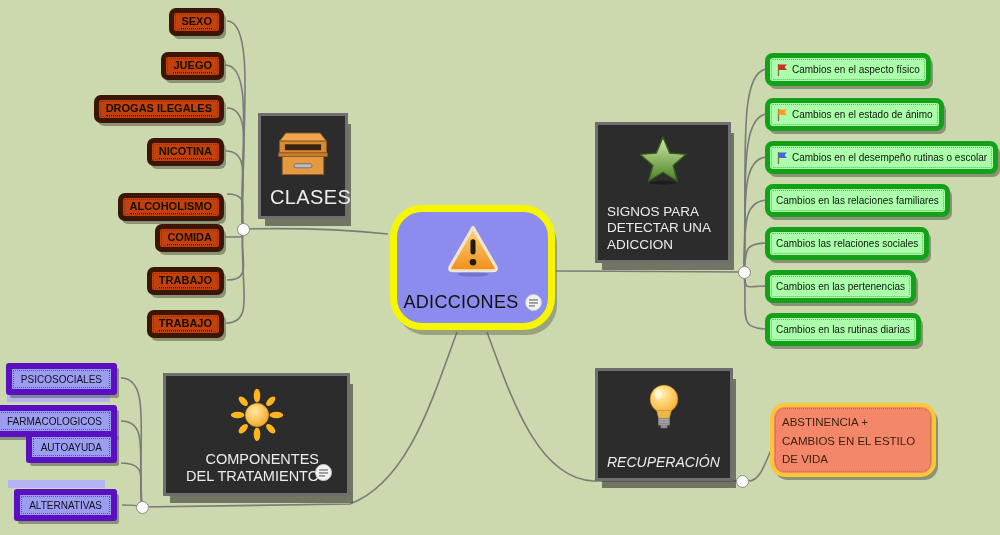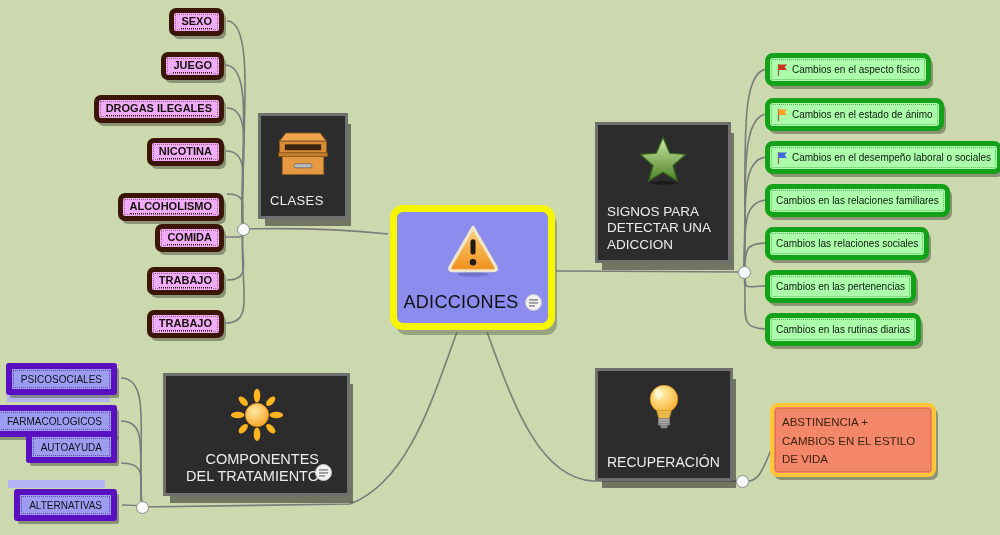--- a/index.html
+++ b/index.html
@@ -21,34 +21,34 @@
   .darkbox{position:absolute;box-sizing:border-box;background:#2c2c2c;
     border:3px solid #6f6f6f;z-index:2;
     box-shadow:5px 9px 0 -2px rgba(38,38,38,0.55);}
   .darkbox .dlabel{position:absolute;left:9px;bottom:7px;right:4px;
     color:#ececec;line-height:1.22;}
   .darkbox .bigicon{display:block;margin:8px auto 0 auto;}
 
   
   .central{position:absolute;left:390px;top:205px;width:165px;height:125px;
     box-sizing:border-box;background:#8c8cee;border:7px solid #f6f600;
-    border-radius:13px;z-index:3;box-shadow:4px 7px 0 -2px rgba(90,100,70,0.45);}
+    border-radius:32px;z-index:3;box-shadow:4px 7px 0 -2px rgba(90,100,70,0.45);}
   .central .crow{position:absolute;left:0;right:0;bottom:10px;display:flex;
     align-items:center;justify-content:center;gap:6px;}
   .central .clabel{font-size:18px;color:#111;letter-spacing:.3px;}
   .central .bigicon{display:block;margin:10px auto 0 auto;}
 
   
   .note{width:17px;height:17px;border-radius:50%;background:#f2f2f2;
     border:1px solid #c9c9c9;box-sizing:border-box;display:flex;
     align-items:center;justify-content:center;flex:0 0 auto;}
 
   
   .o-node{position:absolute;right:776px;height:28px;box-sizing:border-box;
-    background:#f0abfc;border:5px solid #3b1606;border-radius:7px;
+    background:#c2410c;border:5px solid #3b1606;border-radius:7px;
     display:inline-flex;align-items:center;padding:0 7px;z-index:2;
     outline:1px dotted rgba(80,40,0,.55);outline-offset:-7px;
     box-shadow:3px 4px 0 -1px rgba(95,100,80,0.6);}
   .o-node .txt{font-size:11px;font-weight:700;color:#151005;white-space:nowrap;
     border-bottom:1px dotted #2a1a05;line-height:1.1;padding-bottom:1px;}
 
   
   .g-node{position:absolute;left:765px;height:33px;box-sizing:border-box;
     background:#abffab;border:5px solid #12a118;border-radius:8px;
     display:inline-flex;align-items:center;gap:4px;padding:0 6px;z-index:2;
@@ -60,33 +60,33 @@
   
   .p-node{position:absolute;right:883px;height:32px;box-sizing:border-box;
     background:#9c9cf0;border:6px solid #5a10c0;border-radius:3px;
     display:inline-flex;align-items:center;padding:0 9px;z-index:2;
     outline:1px dotted rgba(40,0,100,.5);outline-offset:-8px;
     box-shadow:3px 4px 0 -1px rgba(95,100,80,0.6);}
   .p-node .txt{font-size:10px;color:#10101c;white-space:nowrap;}
 
   
   .s-node{position:absolute;left:770px;top:403px;width:166px;box-sizing:border-box;
-    background:#f4876a;border:4px solid #ffc637;border-radius:8px;
+    background:#f4876a;border:4px solid #ffc637;border-radius:15px;
     padding:5px 8px;z-index:2;
     outline:1px dotted rgba(150,90,0,.6);outline-offset:-6px;
     box-shadow:3px 4px 0 -1px rgba(95,100,80,0.6);}
   .s-node .txt{font-size:11.5px;color:#3a2410;line-height:1.45;}
 
   .pos-clases{left:258px;top:113px;width:90px;height:106px;}
-  .pos-clases .dlabel{font-size:13px;letter-spacing:.4px;}
+  .pos-clases .dlabel{font-size:20px;letter-spacing:.4px;}
   .pos-signos{left:595px;top:122px;width:136px;height:141px;}
   .pos-signos .dlabel{font-size:13.5px;}
   .pos-comp{left:163px;top:373px;width:187px;height:123px;}
   .pos-comp .dlabel{font-size:14.5px;padding-right:24px;text-align:right;}
-  .pos-recu{left:595px;top:368px;width:138px;height:113px;}
+  .pos-recu{left:595px;top:368px;width:138px;height:113px;font-style:italic;}
   .pos-recu .dlabel{font-size:14px;}
   .pos-comp .note{position:absolute;right:15px;bottom:12px;}
 </style>
 </head>
 <body>
 
 <div id="canvas">
 
   <svg class="wires" width="1000" height="535">
 
@@ -214,21 +214,21 @@
       <line x1="2.5" y1="1" x2="2.5" y2="13" stroke="#8a6a4a" stroke-width="1.3"></line>
       <path d="M2.5 1.5 h8.5 l-2.4 2.8 2.4 2.8 h-8.5 z" fill="#ff9d22"></path>
     </svg>
     <span class="txt">Cambios en el estado de ánimo</span>
   </div>
   <div class="g-node" style="top:141px">
     <svg class="flag" width="12" height="14" viewBox="0 0 12 14">
       <line x1="2.5" y1="1" x2="2.5" y2="13" stroke="#8a6a4a" stroke-width="1.3"></line>
       <path d="M2.5 1.5 h8.5 l-2.4 2.8 2.4 2.8 h-8.5 z" fill="#4466dd"></path>
     </svg>
-    <span class="txt">Cambios en el desempeño laboral o sociales</span>
+    <span class="txt">Cambios en el desempeño rutinas o escolar</span>
   </div>
   <div class="g-node" style="top:184px">
     <span class="txt">Cambios en las relaciones familiares</span>
   </div>
   <div class="g-node" style="top:227px">
     <span class="txt">Cambios las relaciones sociales</span>
   </div>
   <div class="g-node" style="top:270px">
     <span class="txt">Cambios en las pertenencias</span>
   </div>

